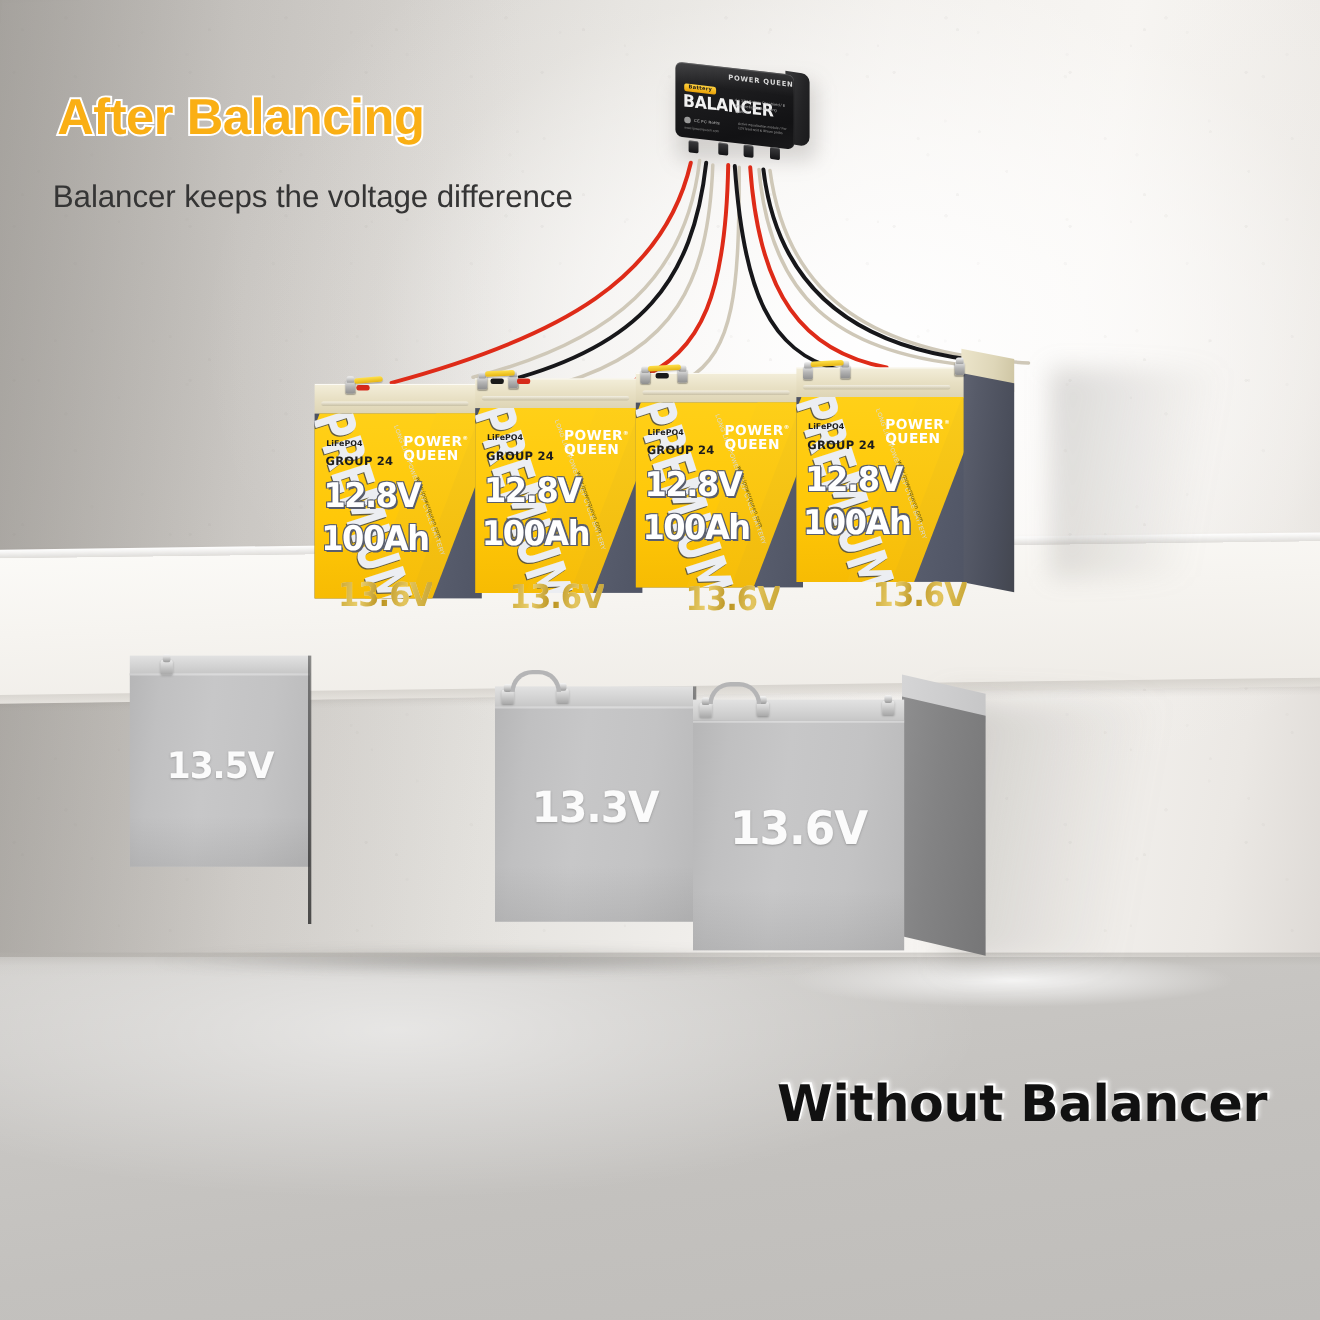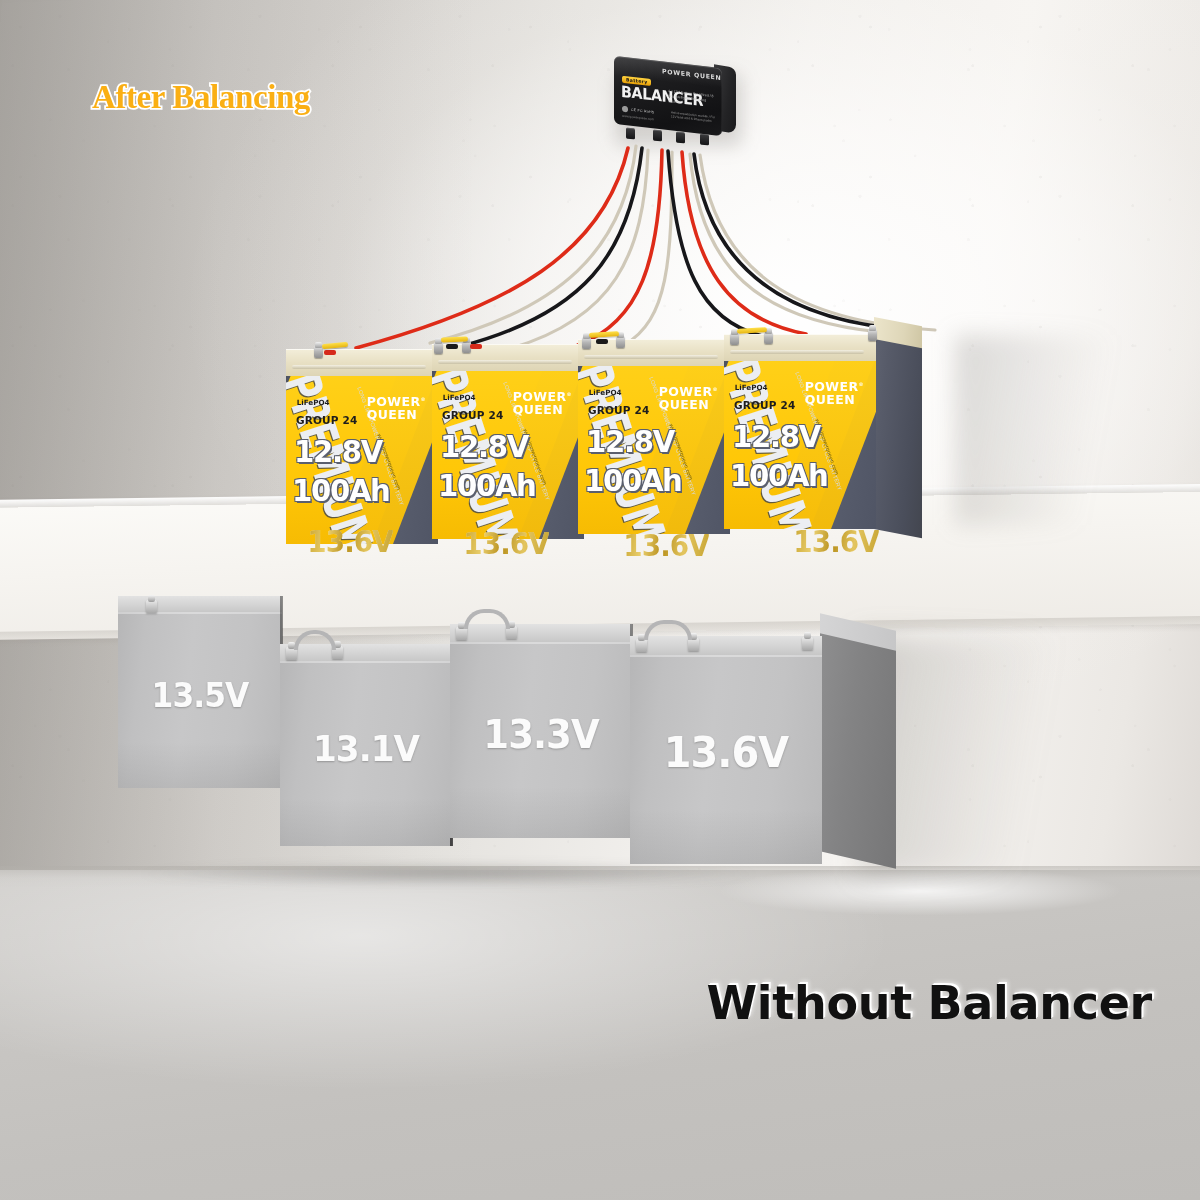--- a/index.html
+++ b/index.html
@@ -77,27 +77,26 @@
     background: linear-gradient(180deg, rgba(178,175,170,.55) 0%, rgba(200,198,194,.2) 55%, rgba(0,0,0,0) 100%);
   }
   .floor-glow {
     position: absolute; left: 640px; top: 856px; width: 560px; height: 70px;
     background: radial-gradient(ellipse 280px 34px at 50% 50%, rgba(255,255,255,.85), rgba(255,255,255,0) 72%);
   }
 
   
   .t-title-after {
     position: absolute; left: 52px; top: 79px;
-    font-size: 33px; font-weight: 700; letter-spacing: -0.4px;
+    font-size: 46px; font-weight: 700; letter-spacing: -0.4px;
     color: #FAAF14;
     -webkit-text-stroke: 3.5px #ffffff;
     paint-order: stroke fill;
-    font-family: Liberation Serif, serif;
+    font-family: Liberation Sans, sans-serif;
     white-space: nowrap;
-    margin-left: 40px;
   }
   .t-sub-after {
     position: absolute; left: 48px; top: 158px; width: 600px;
     font-size: 28.5px; line-height: 43px; color: #353535;
     font-family: "Liberation Sans", sans-serif;
     letter-spacing: -0.1px;
   }
   .t-title-without {
     position: absolute; right: 48px; top: 976px;
     font-size: 46px; font-weight: 700; letter-spacing: -0.3px;
@@ -388,20 +387,21 @@
 
 <div class="stage">
 
   <div class="wall"></div>
   <div class="wall-tex"></div>
   <div class="wall-streaks"></div>
   <div class="wall-vign"></div>
 
   <div class="t-title-after">After Balancing</div>
   <div class="t-sub-after">
+    <div>Balancer keeps the voltage difference</div>
   </div>
 
   <div class="balancer-wrap">
     <div class="bal-shadow"></div>
     <div class="bal-side"></div>
     <div class="bal-body">
       <div class="bal-brand">POWER QUEEN</div>
       <div class="bal-tag">Battery</div>
       <div class="bal-word">BALANCER</div>
       <div class="bal-spec">4 x 12V Battery Pre-Wired / 8 Pcs Intelligent Balancing System</div>
@@ -563,29 +563,20 @@
   <div class="bot-row">
 
     <div class="gb" style="left:8px;bottom:40px;width:164px;height:244px">
       <div class="g-top" style="height:18px"></div>
       <div class="g-face" style="top:16px;height:176px"></div>
       <div class="g-vtxt" style="top:80px;font-size:33px">13.5V</div>
       <div class="gterm" style="left:28px;top:4px"></div>
       <div class="seam" style="right:-1px"></div>
     </div>
 
-    <div class="gb" style="left:170px;bottom:34px;width:172px;height:202px">
-      <div class="g-top" style="height:19px"></div>
-      <div class="g-face" style="top:17px;height:185px"></div>
-      <div class="g-vtxt" style="top:84px;font-size:36px">13.1V</div>
-      <div class="gterm" style="left:6px;top:3px"></div>
-      <div class="gterm" style="left:52px;top:2px"></div>
-      <div class="gloop" style="left:14px;top:-14px;width:42px"></div>
-      <div class="seam" style="right:-1px"></div>
-    </div>
 
     <div class="gb" style="left:340px;bottom:42px;width:182px;height:214px">
       <div class="g-top" style="height:20px"></div>
       <div class="g-face" style="top:18px;height:196px"></div>
       <div class="g-vtxt" style="top:88px;font-size:39px">13.3V</div>
       <div class="gterm" style="left:6px;top:3px"></div>
       <div class="gterm" style="left:56px;top:2px"></div>
       <div class="gloop" style="left:14px;top:-15px;width:46px"></div>
       <div class="seam" style="right:-1px"></div>
     </div>

